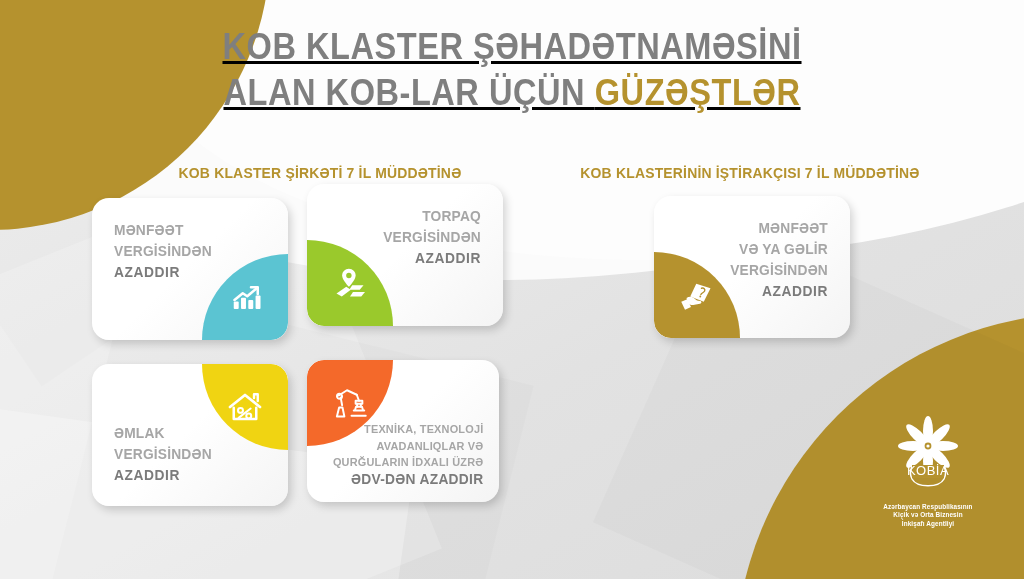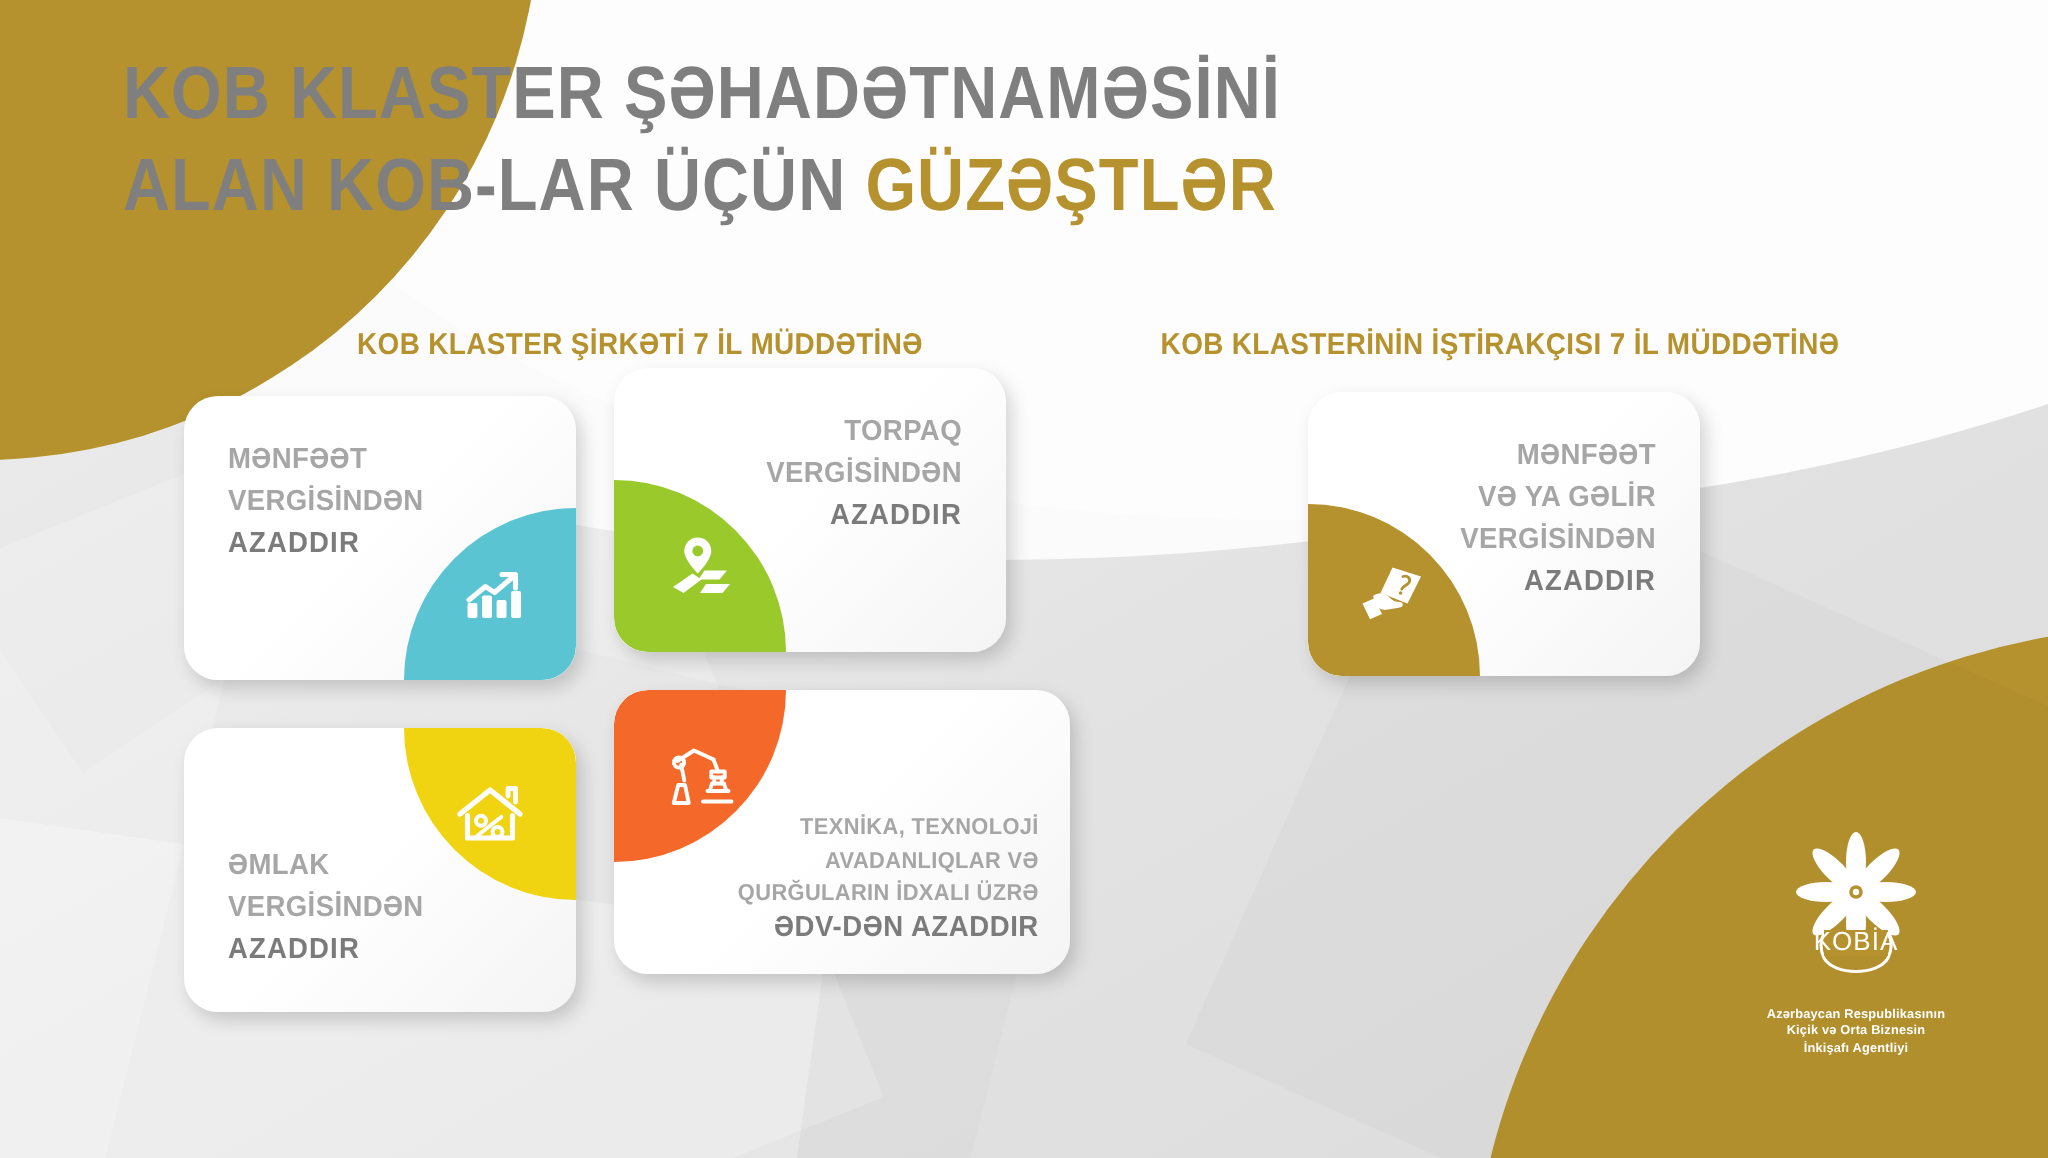--- a/index.html
+++ b/index.html
@@ -70,21 +70,23 @@
     position:absolute;
     left:735px; top:313px;
     width:700px; height:700px;
     background:#b5922e;
     border-radius:50%;
   }
 
   
   .headline {
     position:absolute; left:0; top:24px; width:1024px;
+    text-align:center;
     z-index:20;
+    text-decoration:underline;
   }
   .headline .ln {
     display:block;
     font-weight:bold;
     font-size:37px;
     line-height:46px;
     letter-spacing:.6px;
     color:#7f7f7f;
     transform:scaleX(.88);
     white-space:nowrap;
@@ -138,21 +140,21 @@
   .wedge svg { width:36px; height:36px; display:block; }
   .wedge.br { right:0; bottom:0; border-radius:86px 0 17px 0; }
   .wedge.bl { left:0; bottom:0; border-radius:0 86px 0 17px; }
   .wedge.tr { right:0; top:0;    border-radius:0 17px 0 86px; }
   .wedge.tl { left:0; top:0;     border-radius:17px 0 86px 0; }
 
   
   #card1 { left:92px;  top:198px; width:196px; height:142px; }
   #card2 { left:307px; top:184px; width:196px; height:142px; }
   #card3 { left:92px;  top:364px; width:196px; height:142px; }
-  #card4 { left:307px; top:345px; width:228px; height:142px; }
+  #card4 { left:307px; top:360px; width:192px; height:142px; }
   #card5 { left:654px; top:196px; width:196px; height:142px; }
 
   #card1 .txt { left:22px; top:22px; text-align:left; }
   #card2 .txt { right:22px; top:22px; text-align:right; }
   #card3 .txt { left:22px; bottom:20px; text-align:left; }
   #card4 .txt { right:16px; bottom:14px; text-align:right; font-size:11.5px; line-height:16.5px; }
   #card4 .txt .b { font-size:14.5px; letter-spacing:.3px; }
   #card5 .txt { right:22px; top:22px; text-align:right; }
 
   #w1 { background:#5bc4d2; }

